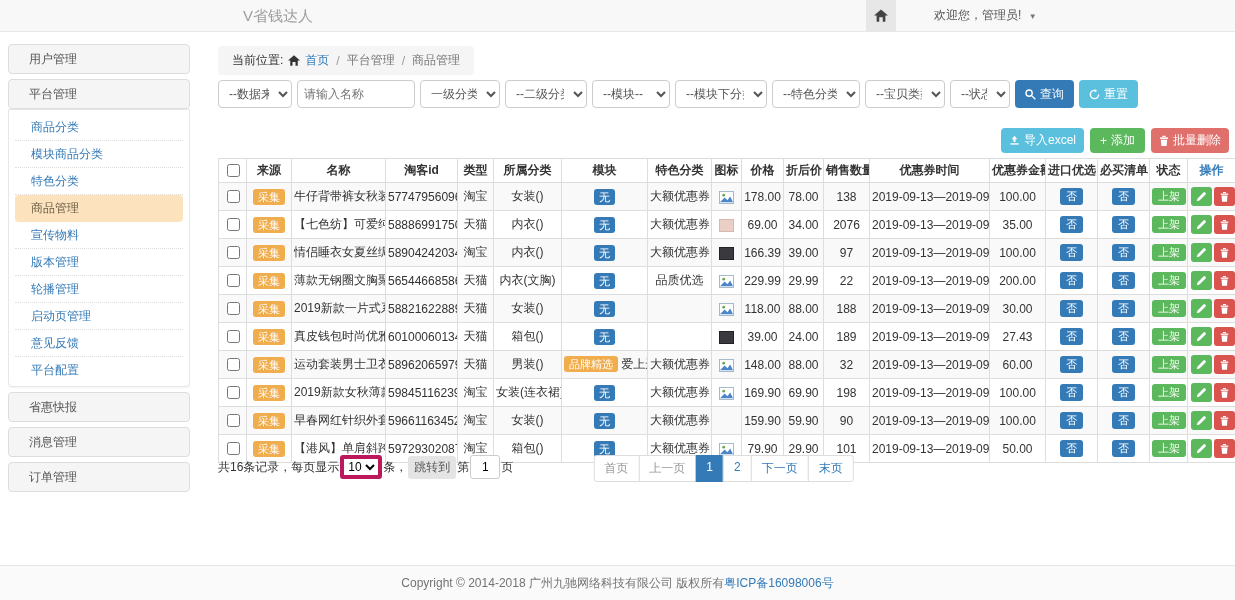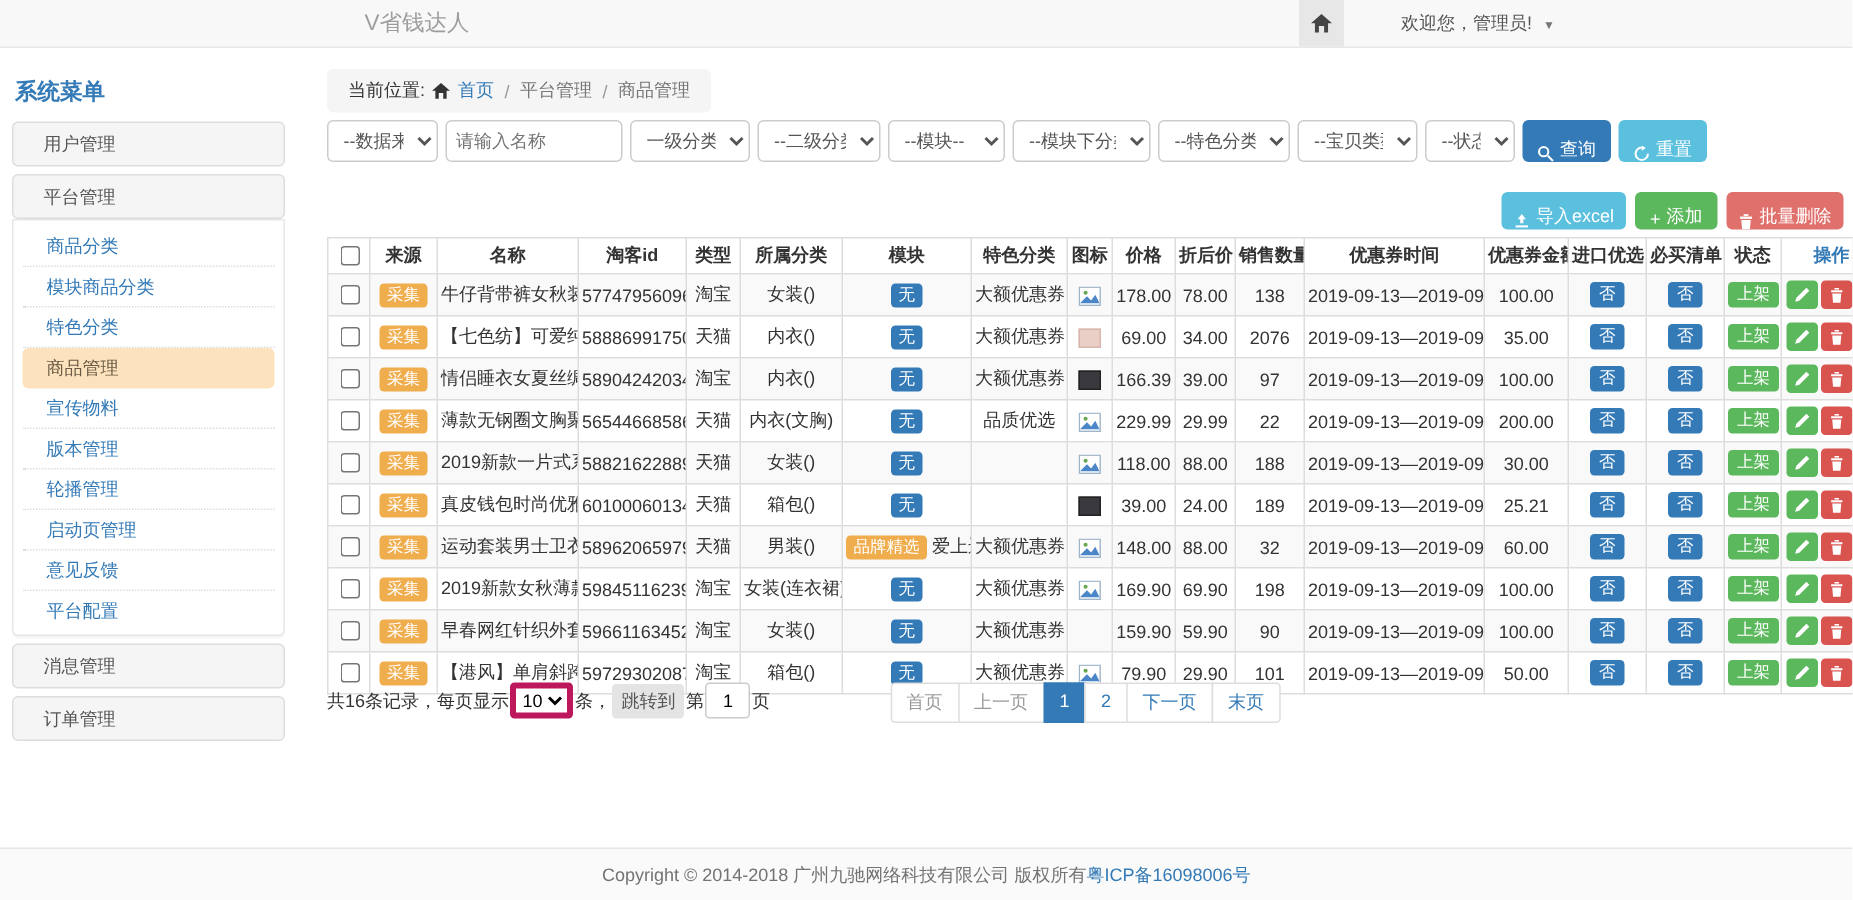--- a/index.html
+++ b/index.html
@@ -50,21 +50,21 @@
   .breadcrumb .bc-item { color:#777; }
   .filter-bar {
     position:absolute; left:218px; top:80px; width:1011px;
     display:flex; gap:5px; align-items:center;
   }
   .filter-bar select, .filter-bar input[type=text] {
     height:28px; border:1px solid #ccc; border-radius:4px; background:#fff;
     color:#555; font-size:12px; font-family:"Liberation Sans",sans-serif; padding:0 6px;
   }
   .btn { border:none; border-radius:4px; color:#fff; font-size:12px; cursor:pointer;
-         display:inline-flex; align-items:flex-end; gap:4px; font-family:"Liberation Sans",sans-serif; }
+         display:inline-flex; align-items:center; gap:4px; font-family:"Liberation Sans",sans-serif; }
   .btn-query { background:#337ab7; height:28px; padding:0 10px; }
   .btn-reset { background:#5bc0de; height:28px; padding:0 10px; }
   .actions { position:absolute; left:218px; top:128px; width:1011px; display:flex; justify-content:flex-end; gap:6px; }
   .btn-import { background:#5bc0de; height:25px; padding:0 8px; }
   .btn-add { background:#5cb85c; height:25px; padding:0 10px; }
   .btn-batch-del { background:#e0706c; height:25px; padding:0 8px; }
   
   .grid-wrap { position:absolute; left:218px; top:158px; width:1011px; }
   table.grid { width:100%; border-collapse:collapse; table-layout:fixed; }
   .grid th, .grid td {
@@ -124,36 +124,36 @@
         <path d="M8 0 L16 7 H13 V14 H10 V9 H6 V14 H3 V7 H0 Z" fill="#444"></path>
       </svg>
   </div>
   <div class="user-menu">
     <span>欢迎您，管理员!</span>
     <span class="caret">▼</span>
   </div>
 </header>
 
 <aside class="sidebar">
-  <div class="sb-title">系统菜单</div>
   <div id="sb-items">
       <div class="sb-group">用户管理</div>
       <div class="sb-group">平台管理</div>
       <div class="sb-subwrap">
         <div class="sb-sub">商品分类</div>
         <div class="sb-sub">模块商品分类</div>
         <div class="sb-sub">特色分类</div>
         <div class="sb-sub active">商品管理</div>
         <div class="sb-sub">宣传物料</div>
         <div class="sb-sub">版本管理</div>
         <div class="sb-sub">轮播管理</div>
         <div class="sb-sub">启动页管理</div>
         <div class="sb-sub">意见反馈</div>
         <div class="sb-sub">平台配置</div>
       </div>
+      <div class="sb-group">省惠快报</div>
       <div class="sb-group">消息管理</div>
       <div class="sb-group">订单管理</div>
     </div>
 </aside>
 
 <div class="breadcrumb">
   <span>当前位置:</span>
   <svg width="12" height="11" viewBox="0 0 16 14">
       <path d="M8 0 L16 7 H13 V14 H10 V9 H6 V14 H3 V7 H0 Z" fill="#333"></path>
     </svg>
@@ -228,21 +228,21 @@
           <th style="width: 64px;">特色分类</th>
           <th style="width: 30px;">图标</th>
           <th style="width: 42px;">价格</th>
           <th style="width: 40px;">折后价</th>
           <th style="width: 46px;">销售数量</th>
           <th style="width: 120px;">优惠券时间</th>
           <th style="width: 56px;">优惠券金额</th>
           <th style="width: 52px;">进口优选</th>
           <th style="width: 52px;">必买清单</th>
           <th style="width: 38px;">状态</th>
-          <th class="op-col" style="width: 48px; text-align: right;">操作</th>
+          <th class="op-col" style="width: 48px;">操作</th>
         </tr>
       </thead>
     <tbody id="grid-body">
         <tr>
           <td><input type="checkbox" style=""></td>
           <td><span class="badge orange">采集</span></td>
           <td>牛仔背带裤女秋装减龄...</td>
           <td>577479560965</td>
           <td>淘宝</td>
           <td>女装()</td>
@@ -408,21 +408,21 @@
           <td>601000601341</td>
           <td>天猫</td>
           <td>箱包()</td>
           <td><span class="badge blue">无</span></td>
           <td></td>
           <td><span class="thumb dark"></span></td>
           <td>39.00</td>
           <td>24.00</td>
           <td>189</td>
           <td>2019-09-13—2019-09-20</td>
-          <td>25.21</td>
+          <td>27.43</td>
           <td><button class="btn-xs blue">否</button></td>
           <td><button class="btn-xs blue">否</button></td>
           <td><button class="btn-xs green">上架</button></td>
           <td><button class="btn-xs op-btn edit">
               <svg width="11" height="11" viewBox="0 0 14 14">
                 <path d="M1 13 L2 9.5 L10.5 1 L13 3.5 L4.5 12 Z" fill="#fff"></path>
               </svg>
             </button><button class="btn-xs op-btn del">
               <svg width="9" height="11" viewBox="0 0 12 14">
                 <rect x="1" y="3" width="10" height="1.8" fill="#fff"></rect>

